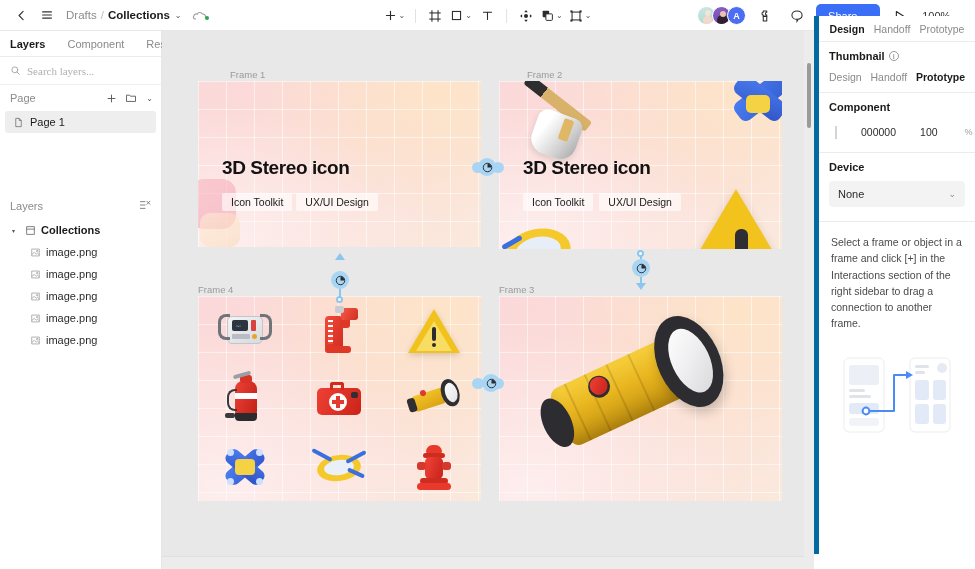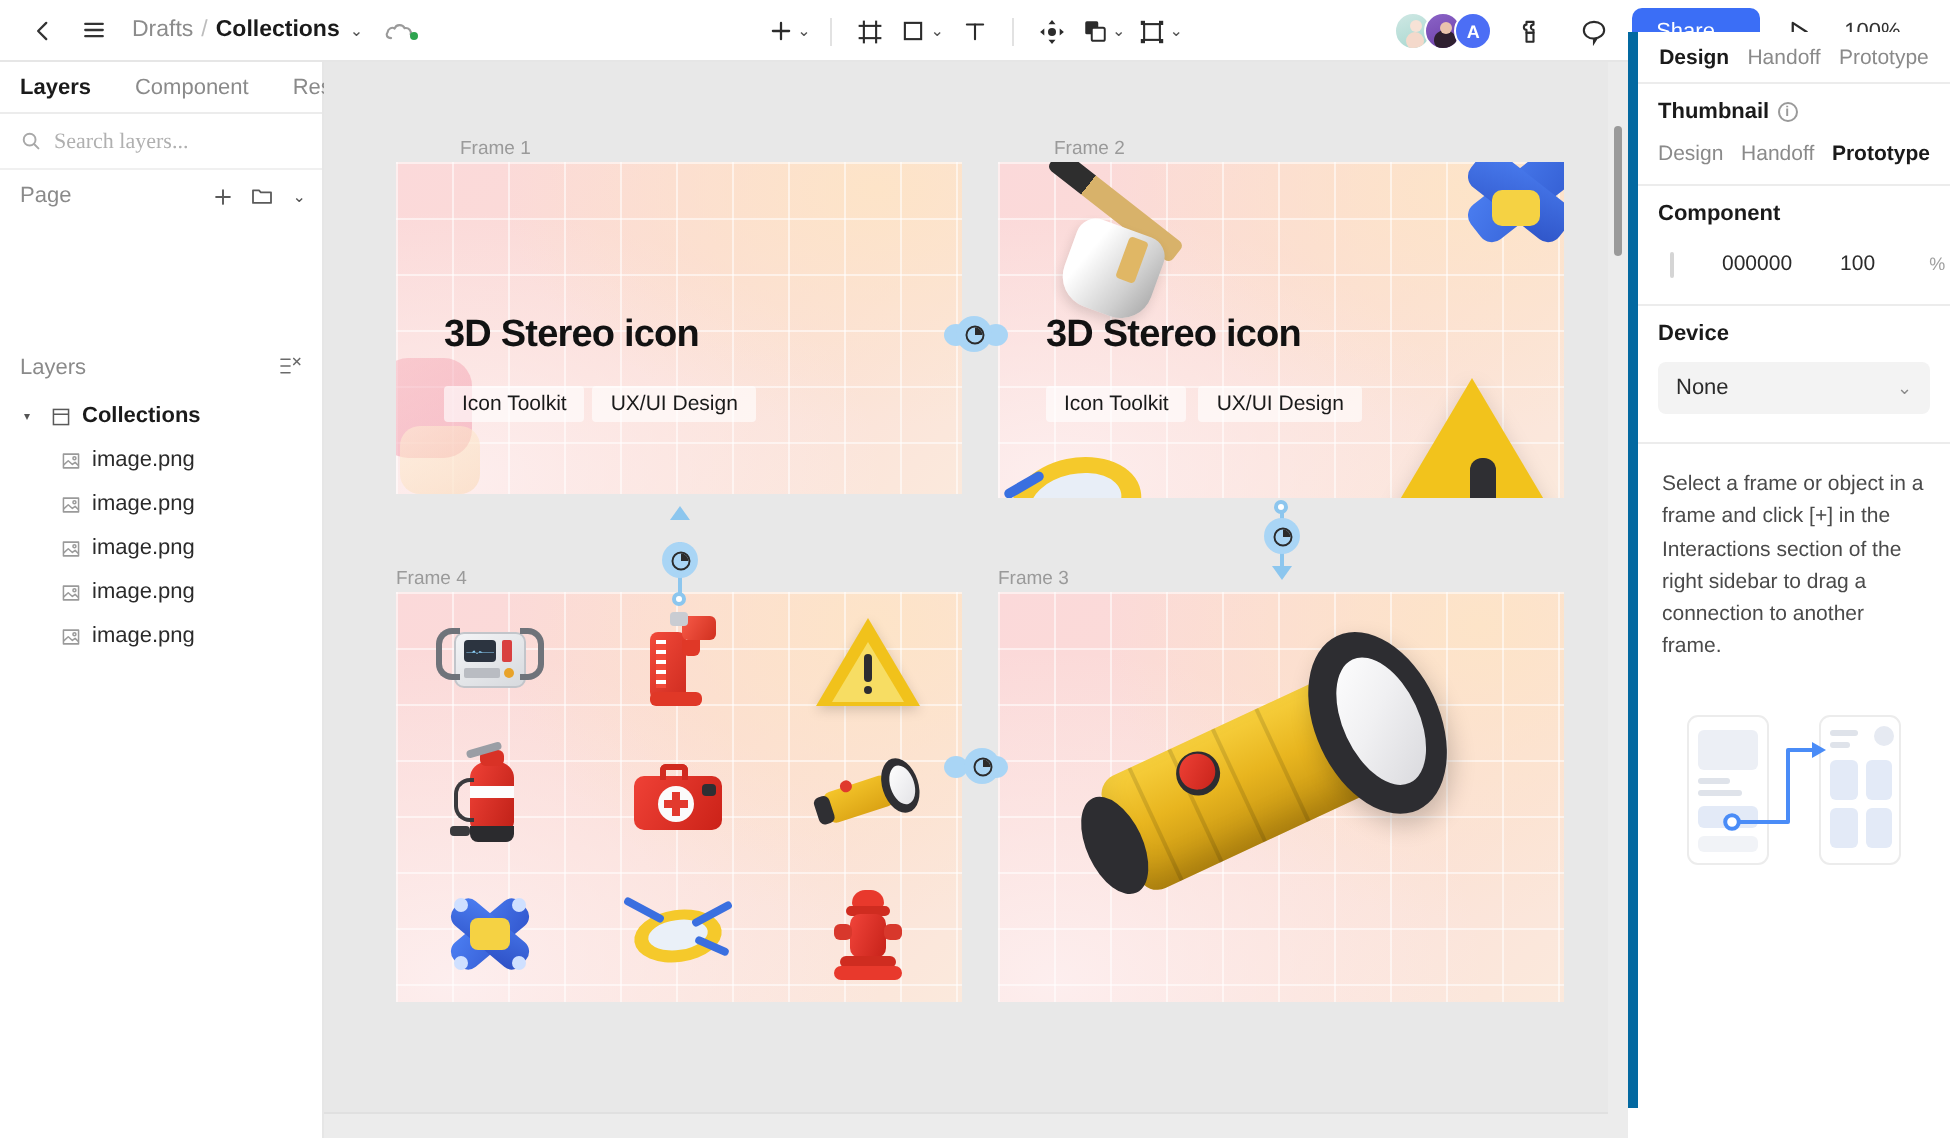--- a/index.html
+++ b/index.html
@@ -384,20 +384,29 @@
         </span>
         <span>
           <svg width="12" height="12" viewBox="0 0 16 16" fill="none" stroke="#5a5a5a" stroke-width="1.2" stroke-linejoin="round">
               <path d="M2 4.2 h4 l1.2 1.4 h6.8 v7 h-12 Z"></path>
             </svg>
         </span>
         <span class="caret">⌄</span>
       </span>
     </div>
 
+    <div class="page-row">
+      <span class="ic">
+        <svg width="11" height="11" viewBox="0 0 16 16" fill="none" stroke="#6a6a6a" stroke-width="1.1" stroke-linejoin="round">
+            <path d="M4 2 h5 l3 3 v9 h-8 Z"></path>
+            <path d="M9 2 v3 h3"></path>
+          </svg>
+      </span>
+      <span>Page 1</span>
+    </div>
 
     <div class="layers-head">
       <span>Layers</span>
       <span class="lh-ico">
         <svg width="12" height="12" viewBox="0 0 16 16" stroke="#6a6a6a" stroke-width="1.1" stroke-linecap="round">
           <line x1="2" y1="3.5" x2="8" y2="3.5"></line>
             <line x1="2" y1="8" x2="8" y2="8"></line>
             <line x1="2" y1="12.5" x2="8" y2="12.5"></line>
           <line x1="10.5" y1="3" x2="14.5" y2="7"></line>
             <line x1="14.5" y1="3" x2="10.5" y2="7"></line>

